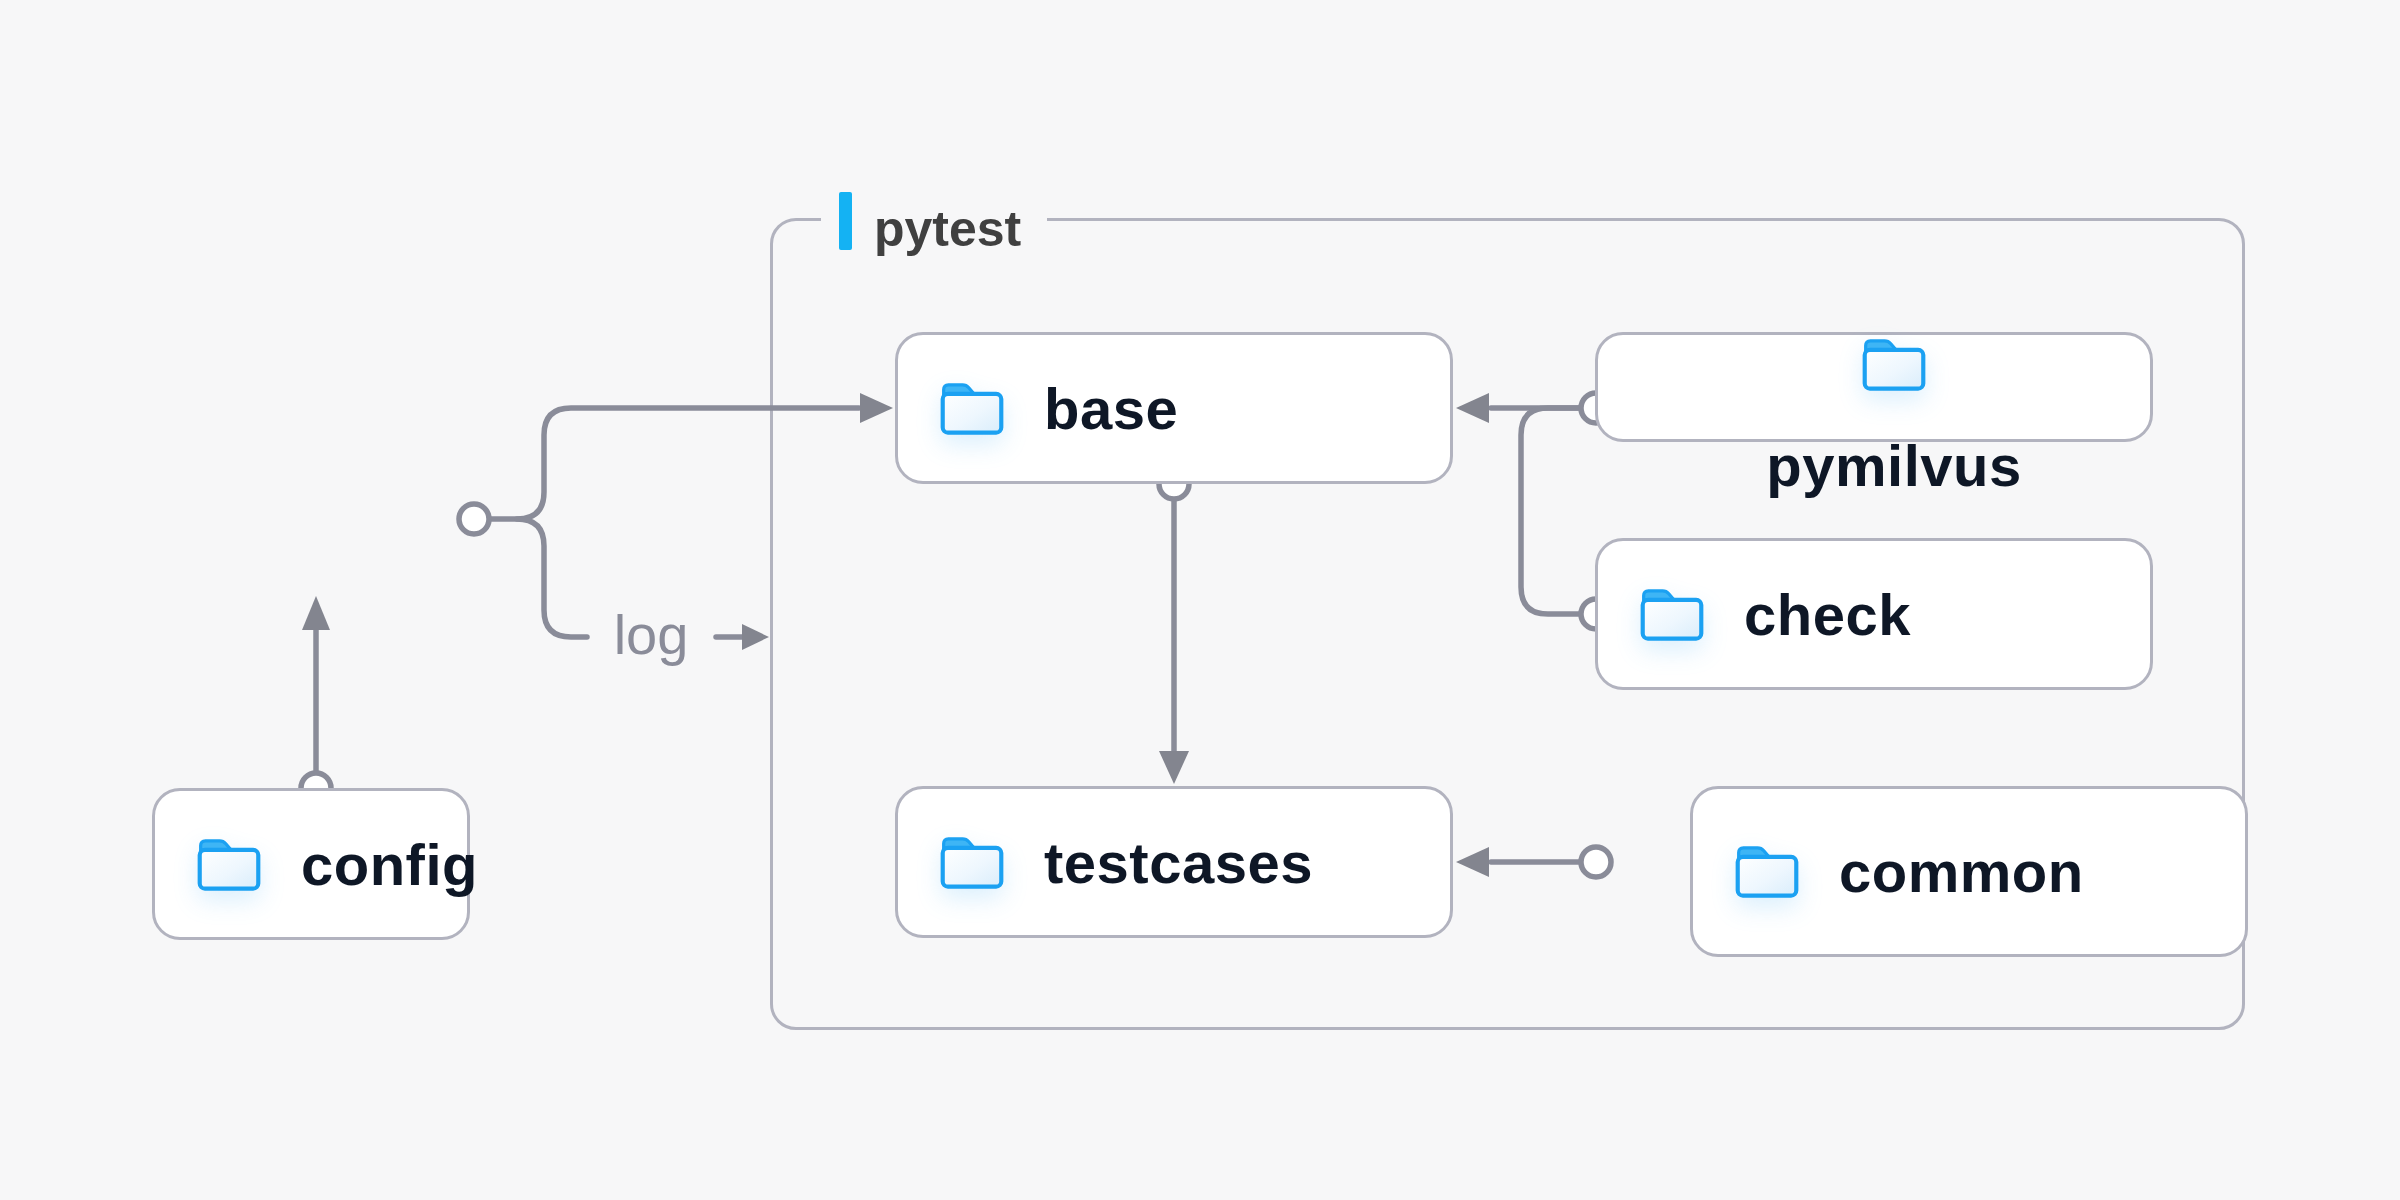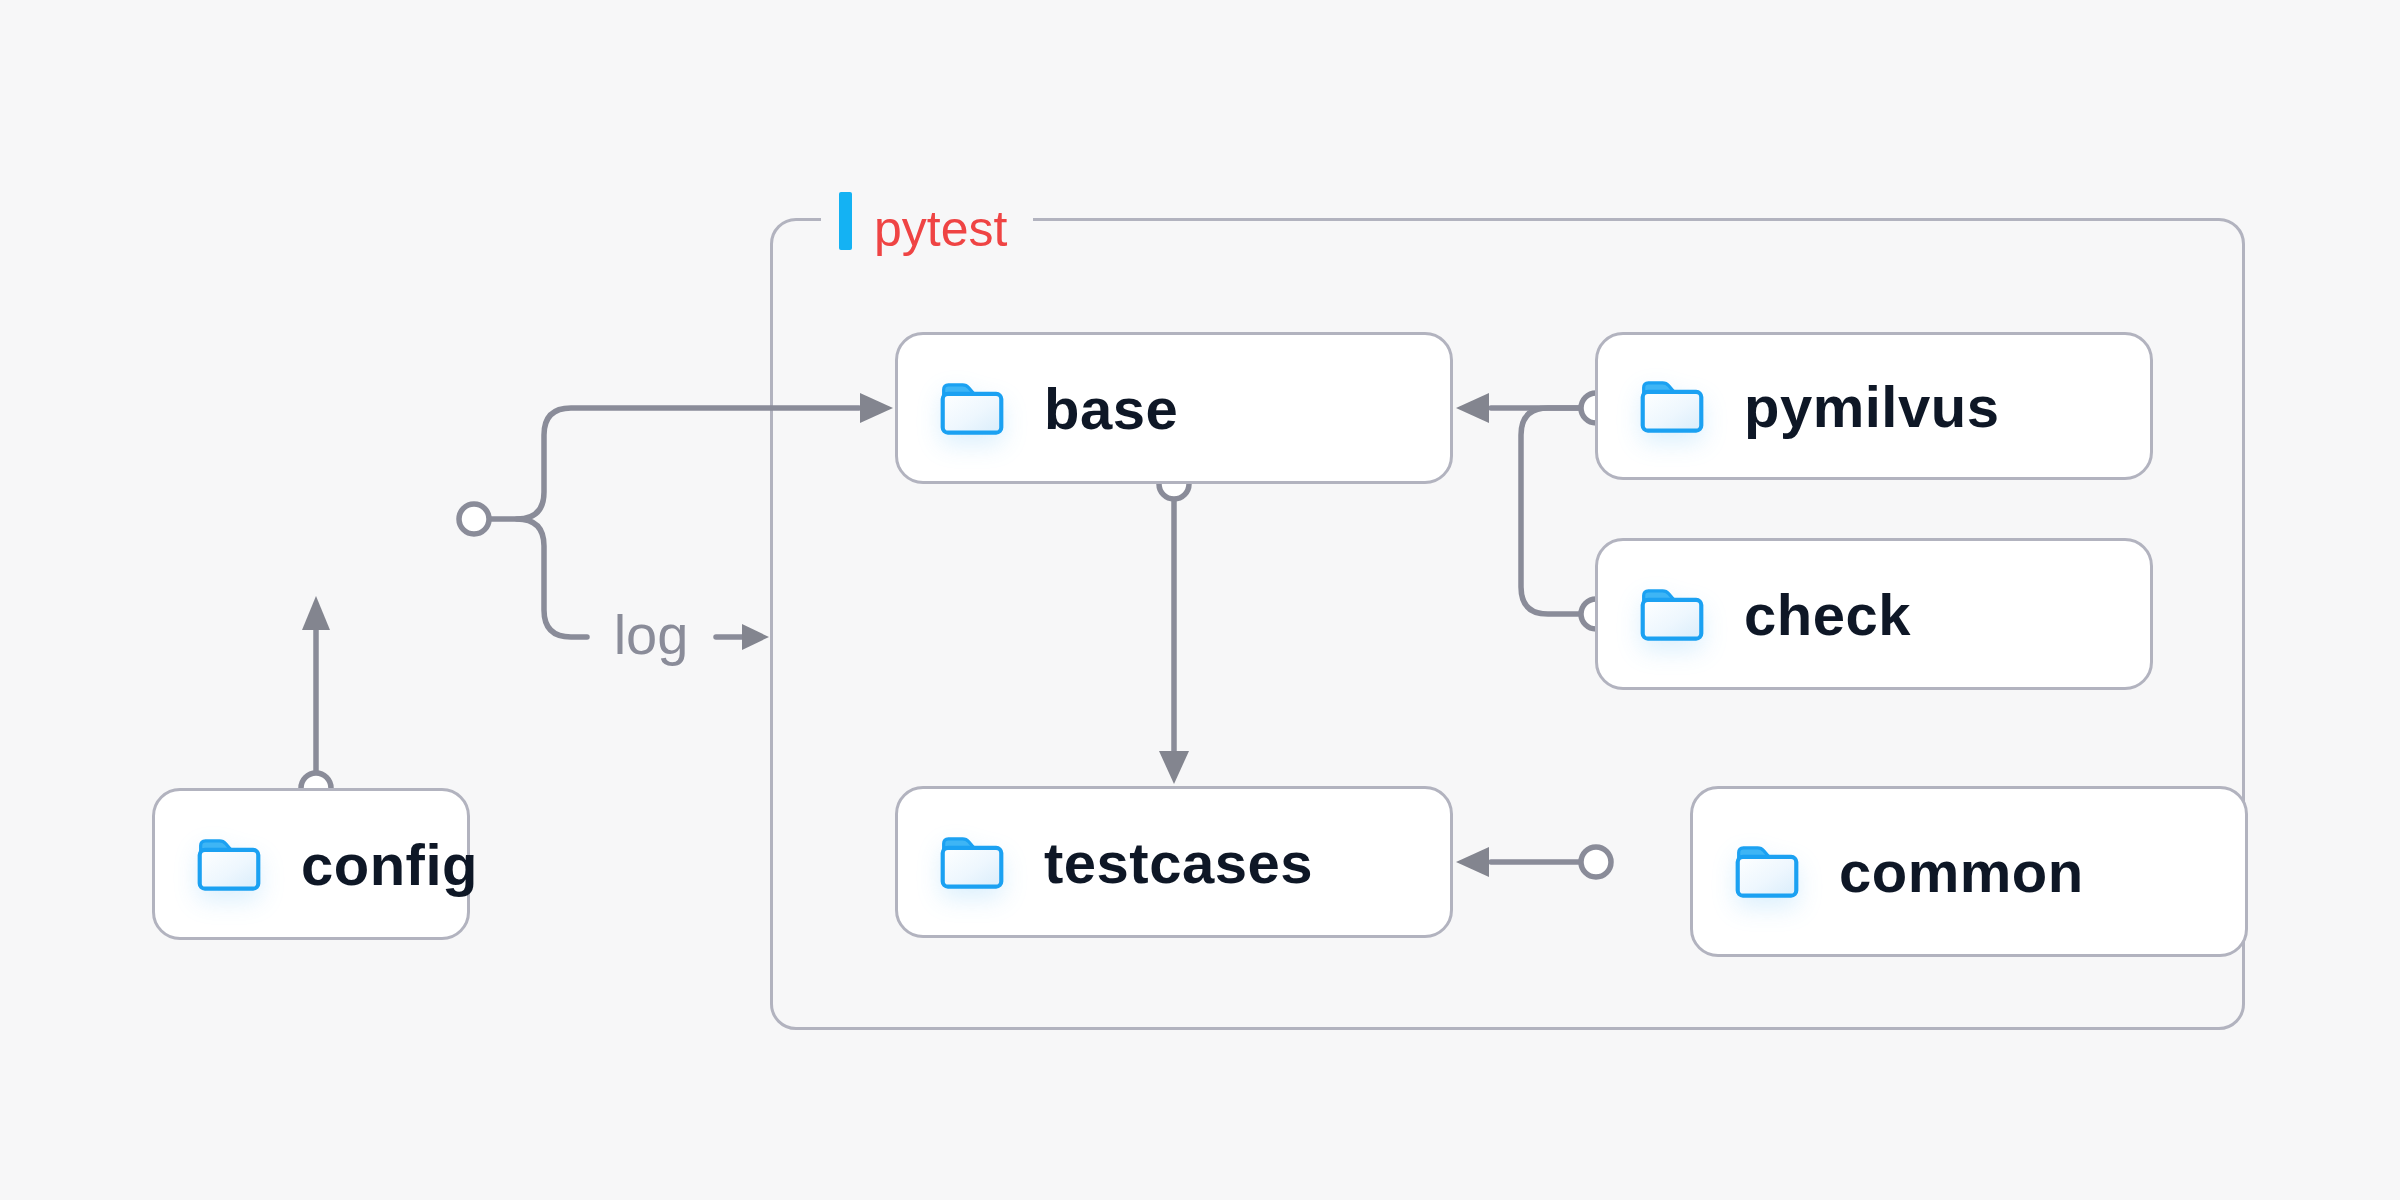--- a/index.html
+++ b/index.html
@@ -36,22 +36,22 @@
     height: 62px;
   }
   .group-label .accent-bar {
     width: 13px; height: 58px;
     background: #14b2f3;
     border-radius: 2px;
     flex: 0 0 auto;
   }
   .group-label .group-title {
     font-size: 50px;
-    font-weight: 400;
-    color: #ef4444;
+    font-weight: 700;
+    color: #404040;
     line-height: 58px;
     white-space: nowrap;
     margin-top: 16px;
   }
 
   
   .node {
     position: absolute;
     background: #ffffff;
     border: 3px solid #b2b3bf;
@@ -71,21 +71,21 @@
   }
   .folder-svg {
     width: 68px; height: 59px;
     flex: 0 0 auto;
     filter: drop-shadow(0 10px 12px rgba(40, 160, 240, 0.16));
   }
 
   .node-utils     { left: 155px;  top: 444px; width: 318px; height: 150px; }
   .node-config    { left: 152px;  top: 788px; width: 318px; height: 152px; text-align: right; }
   .node-base      { left: 895px;  top: 332px; width: 558px; height: 152px; }
-  .node-pymilvus  { left: 1595px; top: 332px; width: 558px; height: 148px; }
+  .node-pymilvus  { left: 1595px; top: 332px; width: 558px; height: 110px; flex-direction: column; }
   .node-check     { left: 1595px; top: 538px; width: 558px; height: 152px; }
   .node-testcases { left: 895px;  top: 786px; width: 558px; height: 152px; }
   .node-common    { left: 1690px; top: 786px; width: 558px; height: 171px; }
 
   
   .wires {
     position: absolute;
     left: 0; top: 0;
     width: 2400px; height: 1200px;
     pointer-events: none;

